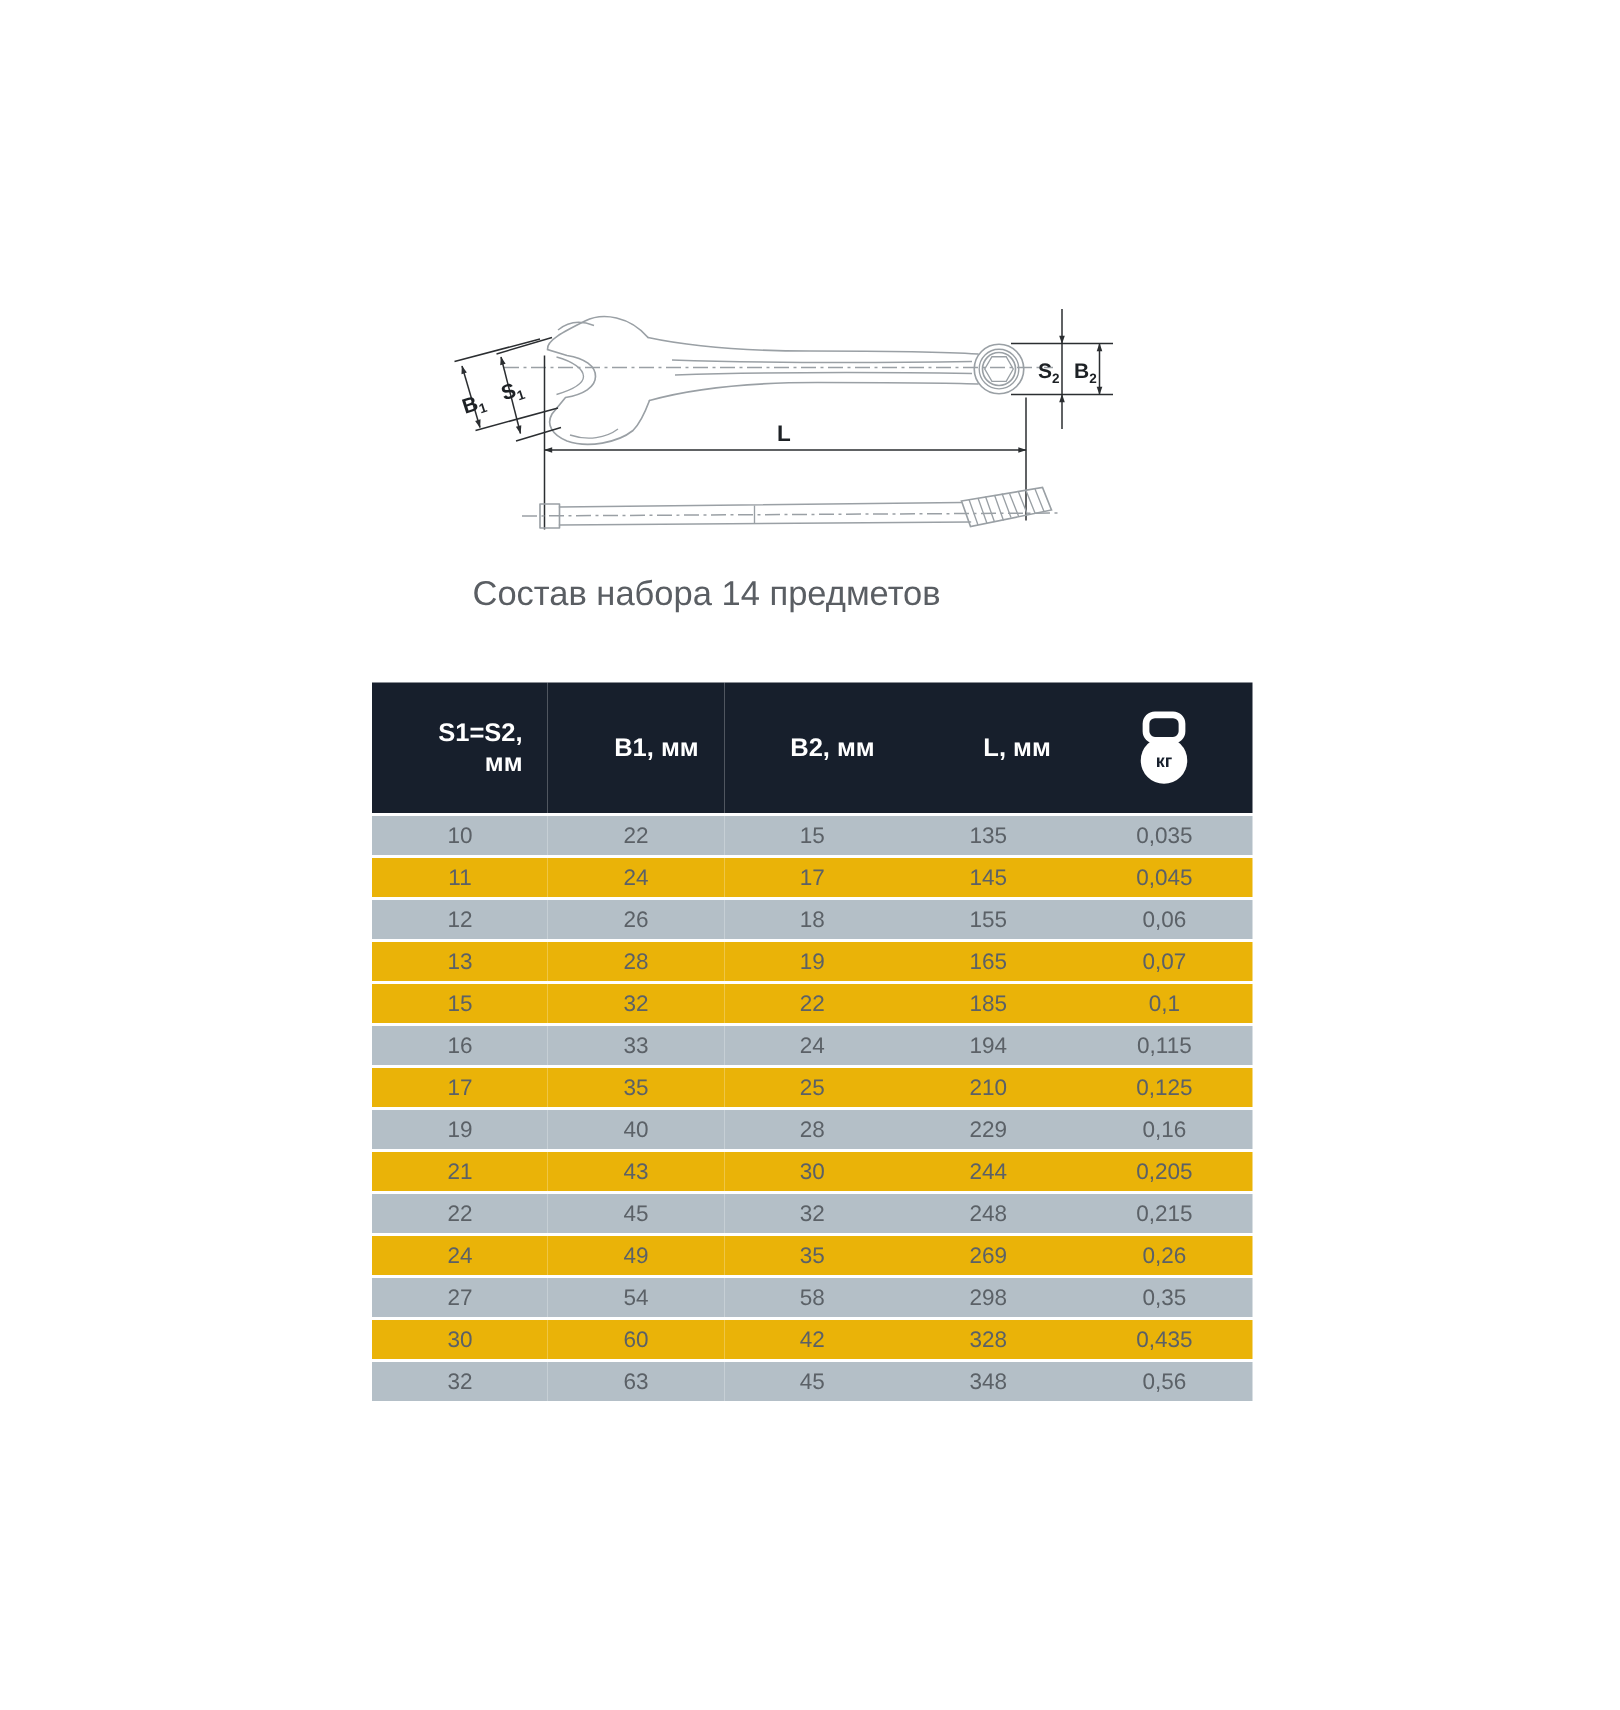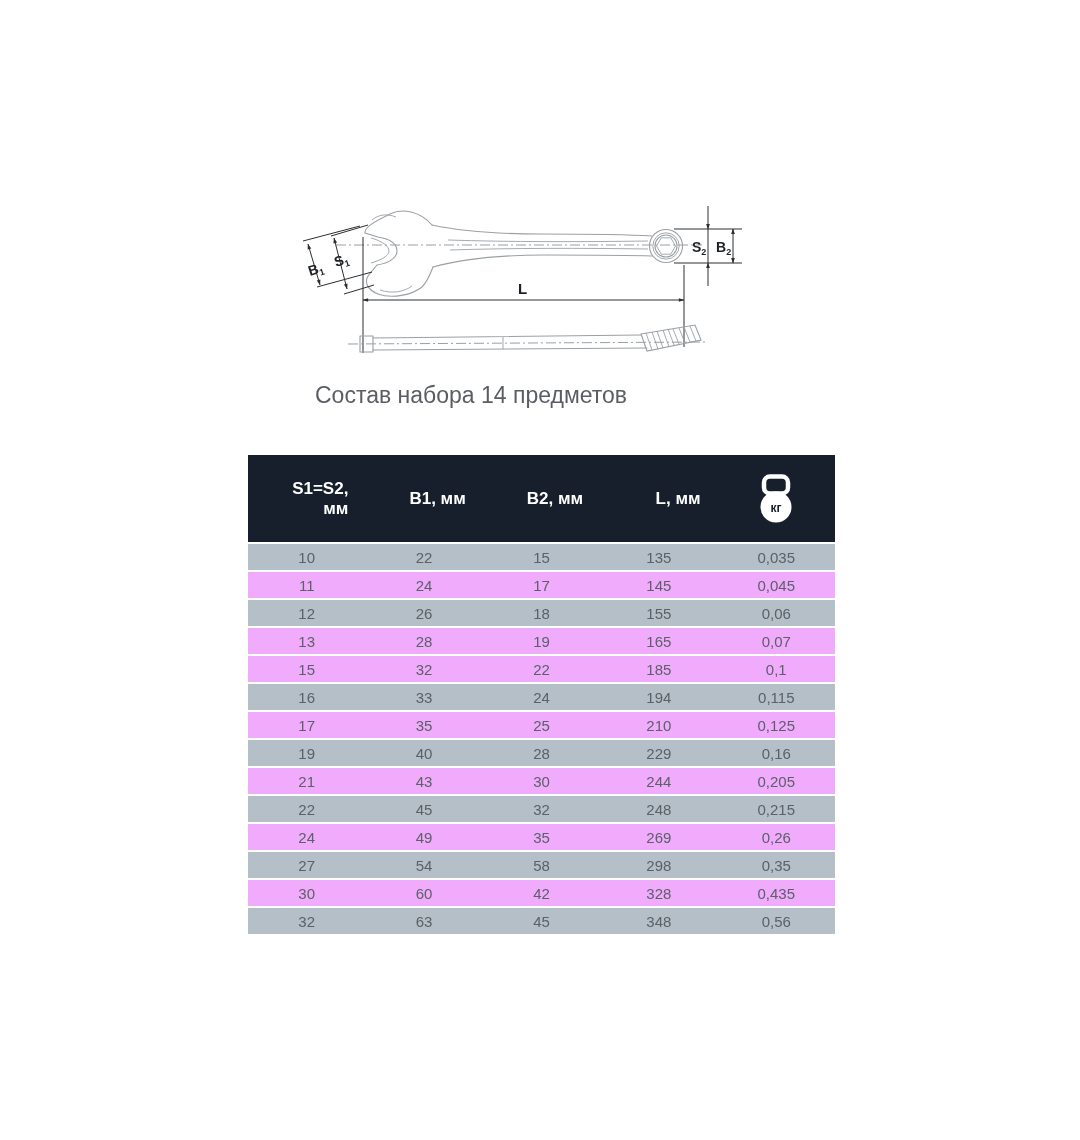--- a/index.html
+++ b/index.html
@@ -28,21 +28,21 @@
   table.spec th {
     background:var(--header-background,#171f2c);
     color:var(--header-text,#ffffff);
     font-size:17px; font-weight:bold; height:53px; text-align:right; padding:17px;
   }
   table.spec td {
     height:26px; font-size:15px; text-align:center; padding:0;
     color:var(--row-text,#5b6167);
   }
   table.spec tr.alt td  { background:var(--row-alternate-background,#b4bfc7); }
-  table.spec tr.base td { background:#f0abfc; }
+  table.spec tr.base td { background:#eab308; }
   .kg-icon { display:block; margin:0 auto; }
   .kg-icon text { font-size:12px; font-weight:bold; font-family:"Liberation Sans",sans-serif; }
 </style>
 </head>
 <body>
 
 <div class="page">
 
   <svg class="diagram" width="560" height="190" viewBox="0 0 560 190">
     <defs>

